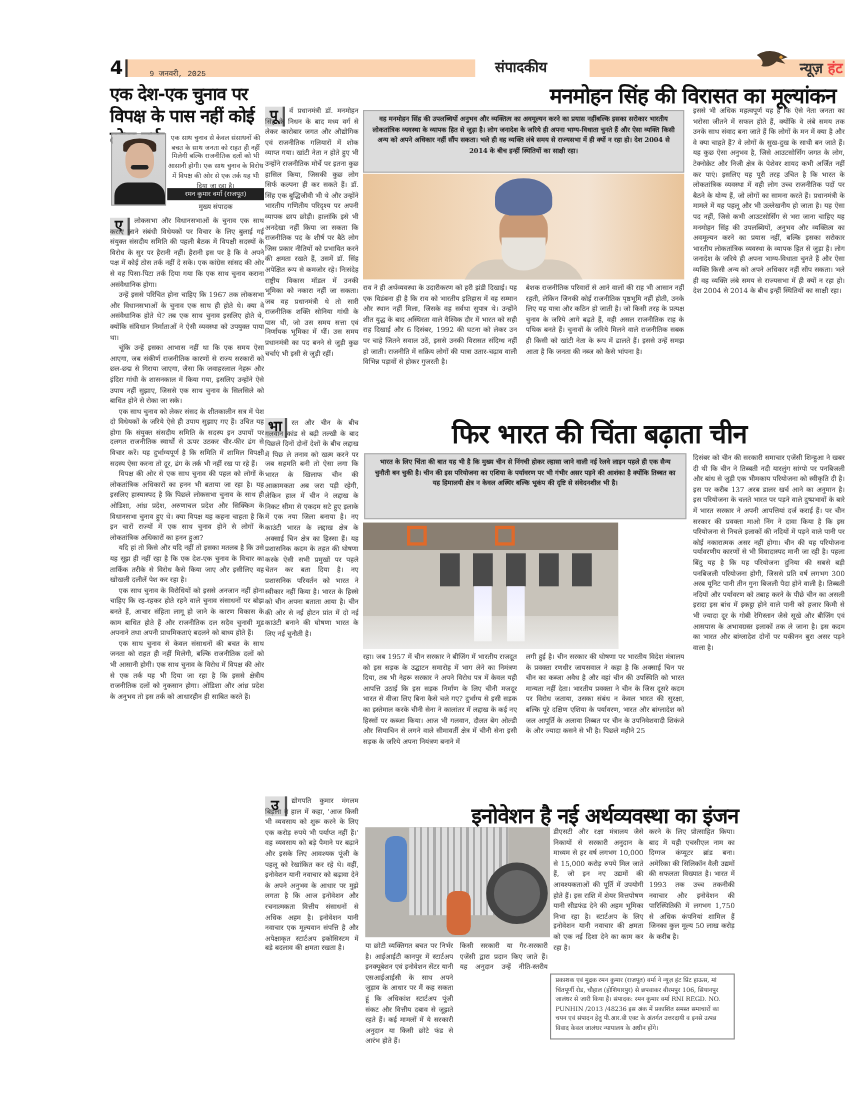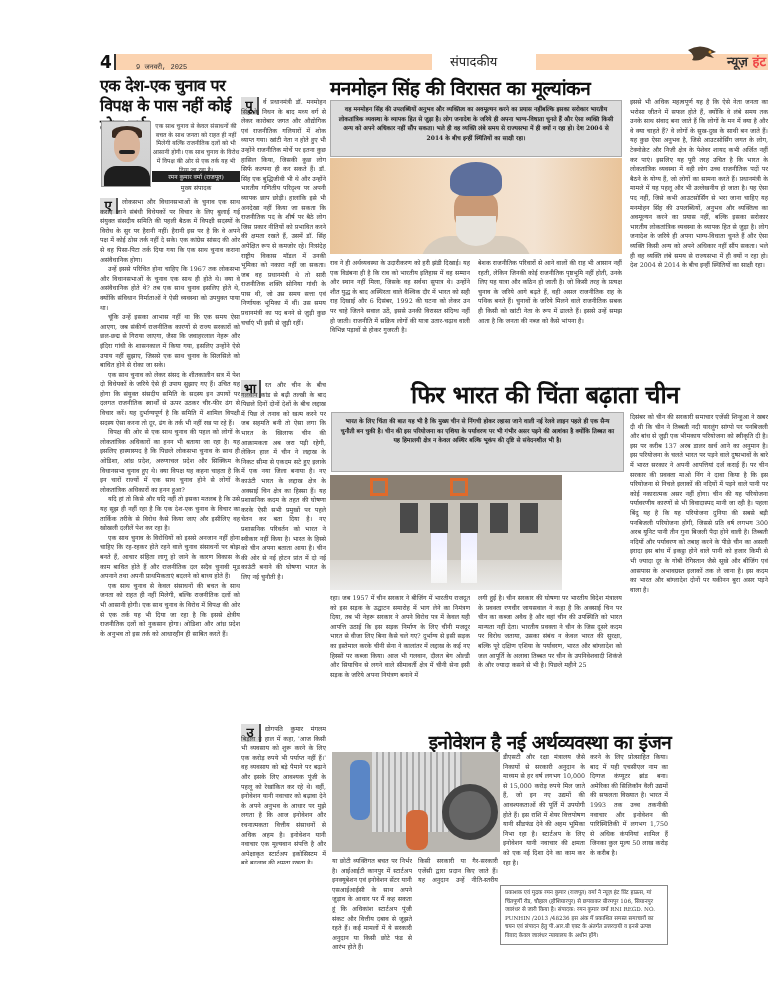--- a/index.html
+++ b/index.html
@@ -2,29 +2,29 @@
 <html><head>
 <meta charset="utf-8">
 <style>
 *{box-sizing:border-box;margin:0;padding:0}
 body{width:768px;height:994px;background:#fff;font-family:"DejaVu Serif",serif;color:#222;position:relative;overflow:hidden}
 .abs{position:absolute}
 .masthead{left:100px;top:52px;width:668px;height:20px}
 .pgnum{left:0;top:0;font-family:"DejaVu Sans",sans-serif;font-weight:bold;font-size:17px;line-height:20px;color:#111}
 .pgbar{left:14px;top:2px;width:318px;height:16px;background:#fbd3b0;border-left:2px solid #333}
 .pgdate{font-size:7px;color:#333;line-height:16px;padding-left:20px;font-family:Liberation Mono, monospace}
-.section{left:350px;top:0;font-family:"DejaVu Sans",sans-serif;font-weight:normal;font-size:13px;line-height:20px;color:#222}
+.section{left:350px;top:0;font-family:"DejaVu Sans",sans-serif;font-weight:bold;font-size:13px;line-height:20px;color:#222}
 .secbar{left:436px;top:2px;width:232px;height:16px;background:#fbd3b0}
 .logo{left:580px;top:-10px;width:88px;height:30px}
 .logo-text{position:absolute;right:2px;top:10px;font-family:"DejaVu Sans",sans-serif;font-weight:bold;font-size:13px;color:#333}
 .logo-text .red{color:#ef4444}
 .bird{position:absolute;left:6px;top:2px;width:32px;height:22px}
 h1,h2{font-family:"DejaVu Sans",sans-serif;font-weight:bold;color:#111;letter-spacing:-0.5px}
 .h-left{left:100px;top:76px;width:140px;font-size:16px;line-height:20px}
-.h-mm{left:330px;top:76px;width:430px;font-size:19px;line-height:24px;text-align:left}
+.h-mm{left:330px;top:76px;width:430px;font-size:19px;line-height:24px;text-align:right}
 .h-china{left:330px;top:380px;width:430px;font-size:24px;line-height:30px;text-align:center}
 .h-inno{left:332px;top:730px;width:436px;font-size:19px;line-height:24px;text-align:center}
 .col{font-size:6.3px;line-height:9.6px;text-align:justify;color:#333;overflow:hidden}
 .portrait{left:101px;top:121px;width:50px;height:66px;background:linear-gradient(#d7d7d7,#cfcfcf);border:1px solid #999;overflow:hidden}
 .face{position:absolute;left:12px;top:8px;width:26px;height:32px;border-radius:45%;background:#d9b49a}
 .hair{position:absolute;left:10px;top:4px;width:30px;height:12px;border-radius:50% 50% 10% 10%;background:#3a2a20}
 .shirt{position:absolute;left:2px;top:44px;width:46px;height:24px;background:#1e1e1e;border-radius:12px 12px 0 0}
 .mous{position:absolute;left:17px;top:28px;width:16px;height:4px;background:#222;border-radius:3px}
 .blurb{left:152px;top:122px;width:88px;font-size:6px;line-height:8.7px;text-align:center;color:#333}
 .byline{left:152px;top:171px;width:88px;height:11px;background:#222;color:#eee;font-size:6px;line-height:11px;text-align:center}

